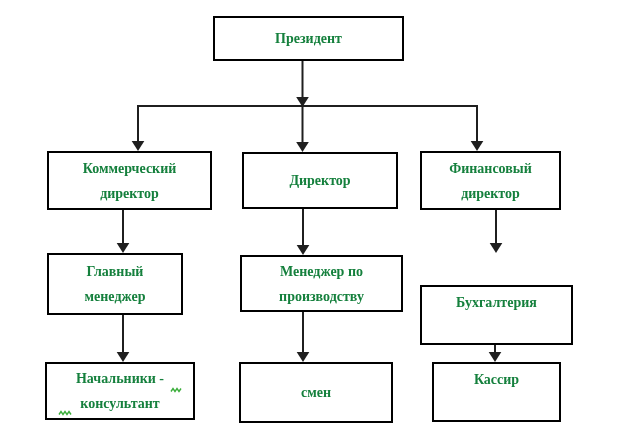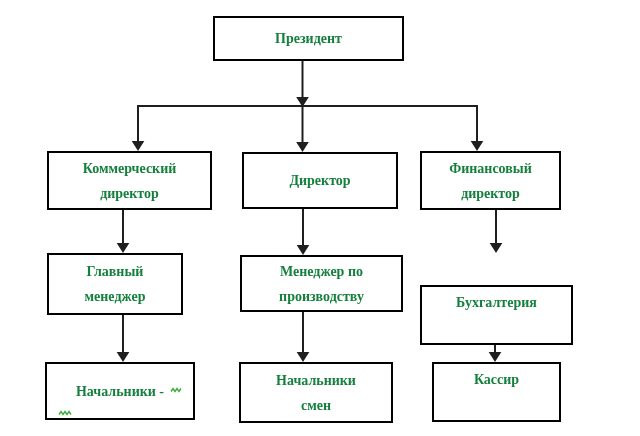--- a/index.html
+++ b/index.html
@@ -120,24 +120,24 @@
     <span>Главный</span>
     <span>менеджер</span>
   </div>
 
   <div class="node top-align" id="n-accounting">
     <span>Бухгалтерия</span>
   </div>
 
   <div class="node" id="n-consultant">
     <span>Начальники -</span>
+    <span>консультант</span>
   </div>
 
   <div class="node" id="n-shift-supervisors">
-    <span>Начальники</span>
     <span>смен</span>
   </div>
 
   <div class="node top-align" id="n-cashier">
     <span>Кассир</span>
   </div>
 
   <svg class="squiggle" style="left:170px; top:387px;" width="12" height="6" viewBox="0 0 12 6" xmlns="http://www.w3.org/2000/svg">
     <polyline points="1,4.5 3,1.5 5,4.5 7,1.5 9,4.5 11,1.5" fill="none" stroke="#3cae3c" stroke-width="1.4"></polyline>
   </svg>

